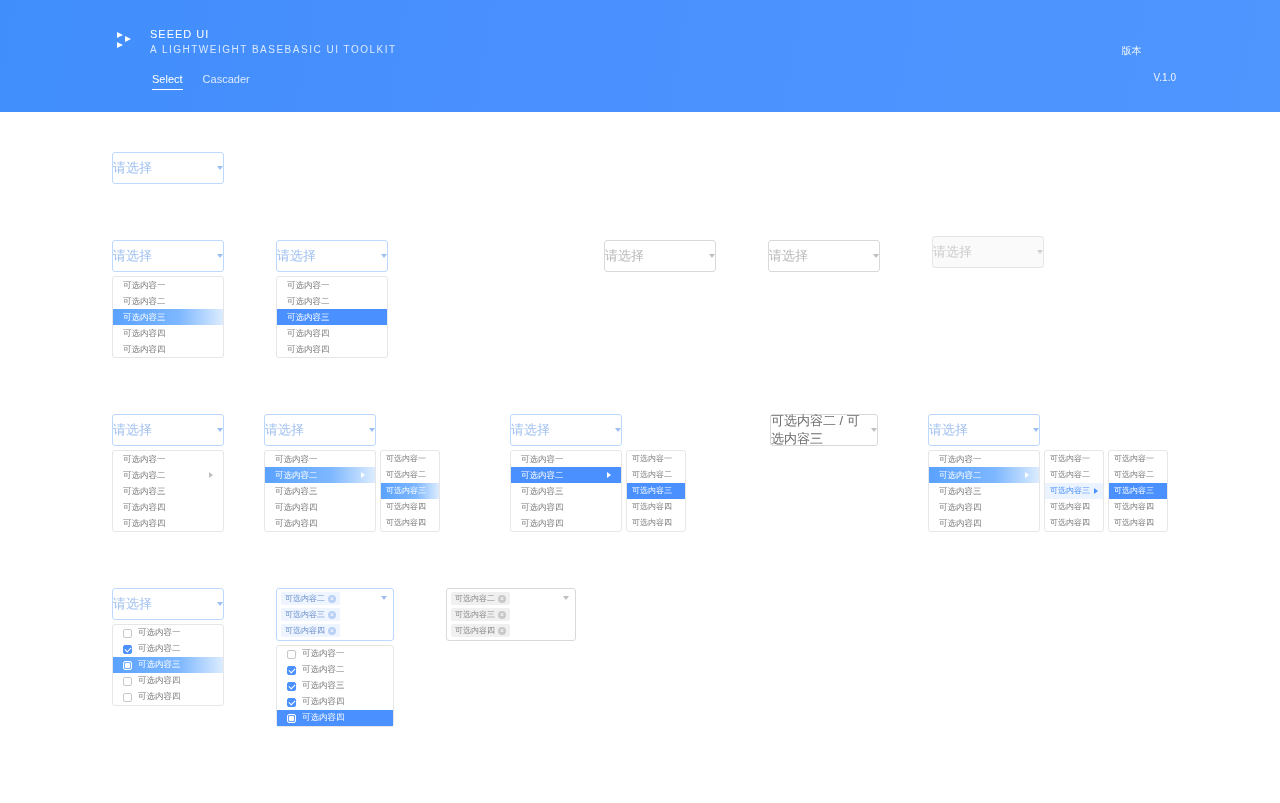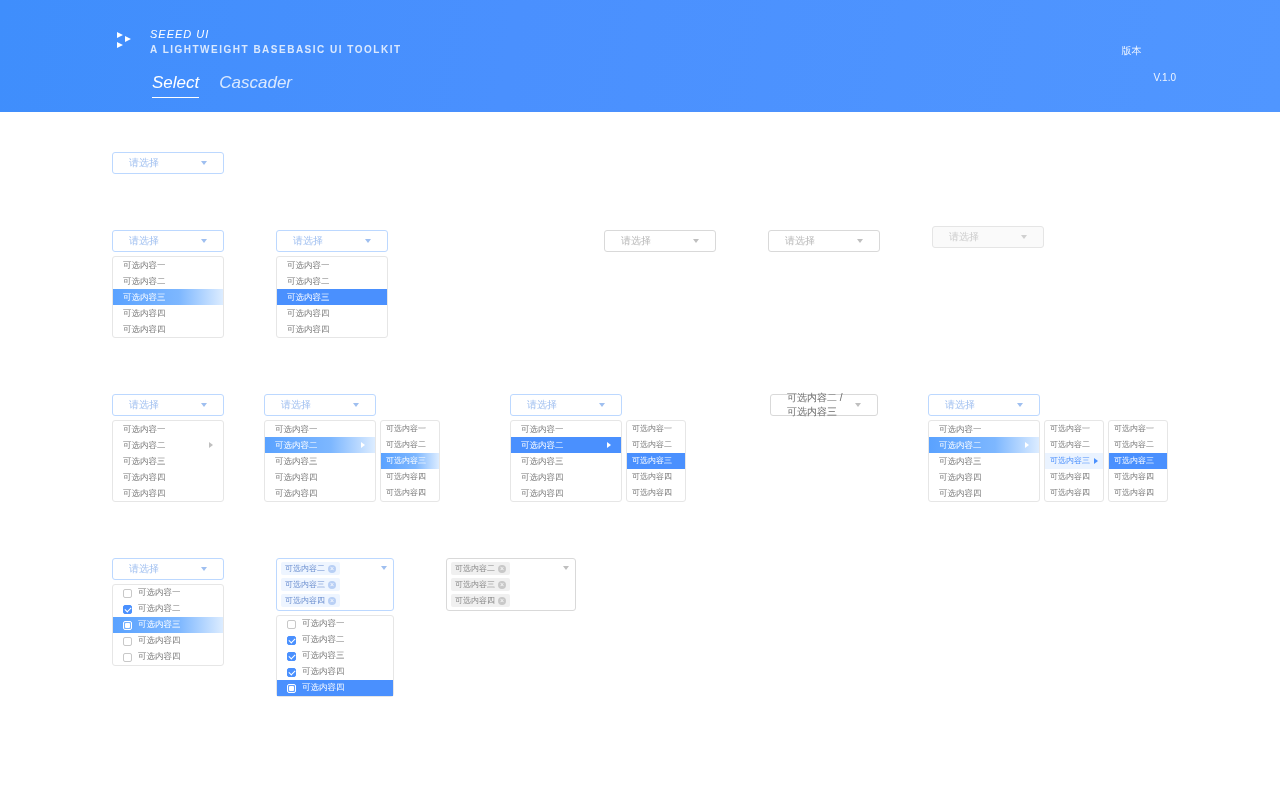--- a/index.html
+++ b/index.html
@@ -15,38 +15,38 @@
     background: linear-gradient(100deg, #3f8efc 0%, #4a90fe 40%, #5096ff 100%);
     color: #fff;
     padding: 28px 112px 0 112px;
     position: relative;
   }
   .brand-row { display: flex; align-items: flex-start; gap: 14px; }
   .logo {
     width: 24px; height: 24px; position: relative;
   }
   .logo svg { width: 24px; height: 24px; fill: #fff; }
-  .brand-text .title { font-size: 11px; letter-spacing: 1px; font-weight: 500; font-style: italic; }
-  .brand-text .subtitle { font-size: 10px; letter-spacing: 1.5px; opacity: 0.8; margin-top: 4px; font-weight: bold; }
-  .nav { margin-top: 18px; margin-left: 40px; display: flex; gap: 20px; font-size: 17px; font-style: italic; }
+  .brand-text .title { font-size: 11px; letter-spacing: 1px; font-weight: 500; }
+  .brand-text .subtitle { font-size: 10px; letter-spacing: 1.5px; opacity: 0.8; margin-top: 4px; }
+  .nav { margin-top: 18px; margin-left: 40px; display: flex; gap: 20px; font-size: 11px; }
   .nav-item { opacity: 0.8; cursor: pointer; padding-bottom: 4px; }
   .nav-item.active { opacity: 1; border-bottom: 1.5px solid #fff; }
   .version-block {
     position: absolute; right: 104px; top: 44px; text-align: left; font-size: 10px;
   }
   .version-block .lbl { opacity: 0.9; }
   .version-block .val { margin-top: 14px; opacity: 0.9; margin-left: 32px; }
 
   .page { padding: 40px 112px 80px 112px; }
   .row { display: flex; gap: 52px; margin-bottom: 56px; align-items: flex-start; }
 
   .sel {
-    width: 112px; height: 22px; border: 1px solid #bcd8ff; border-radius: 3px;
-    background: #fff; display: flex; align-items: center; padding: 0 16px;
-    color: #9fbff0; font-size: 10px; position: relative;
+    width: 112px; height: 32px; border: 1px solid #bcd8ff; border-radius: 3px;
+    background: #fff; display: flex; align-items: center; padding: 0 0;
+    color: #9fbff0; font-size: 13px; position: relative;
   }
   .sel.plain { border-color: #d9d9d9; color: #b8b8b8; }
   .sel.disabled { border-color: #e5e5e5; background: #fafafa; color: #ccc; }
   .sel .caret {
     margin-left: auto; width: 0; height: 0;
     border-left: 3px solid transparent; border-right: 3px solid transparent;
     border-top: 4px solid #9fbff0;
   }
   .sel.plain .caret { border-top-color: #bfbfbf; }
   .sel.disabled .caret { border-top-color: #d0d0d0; }

